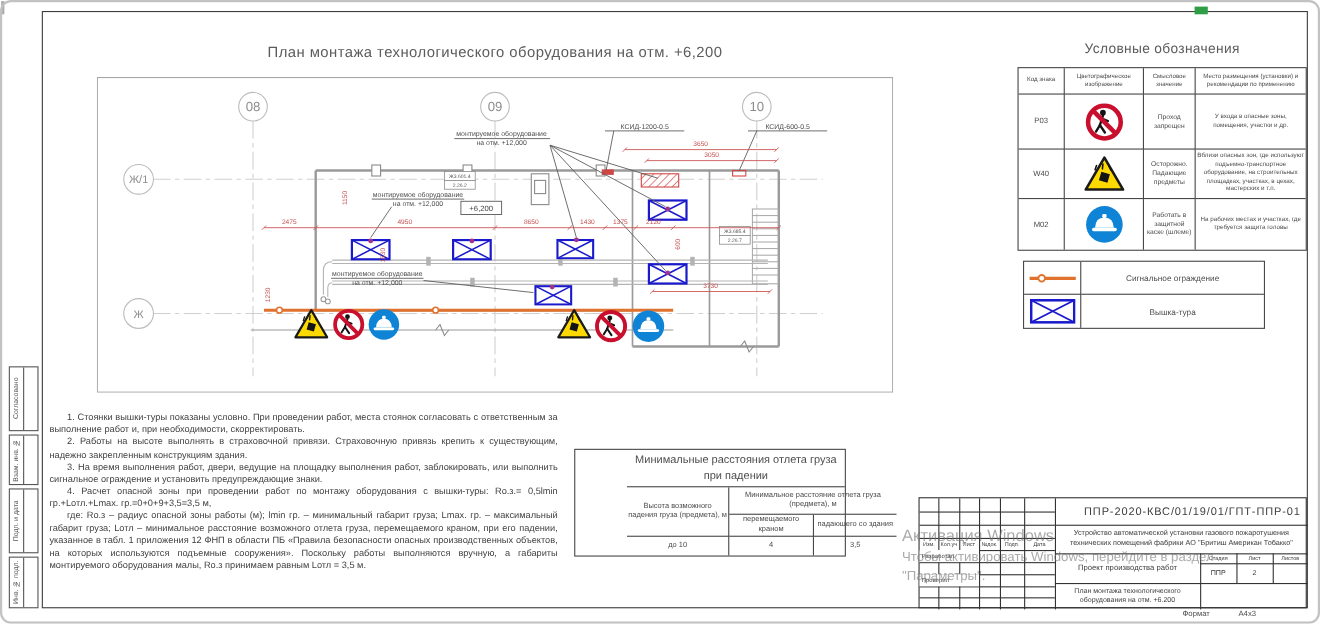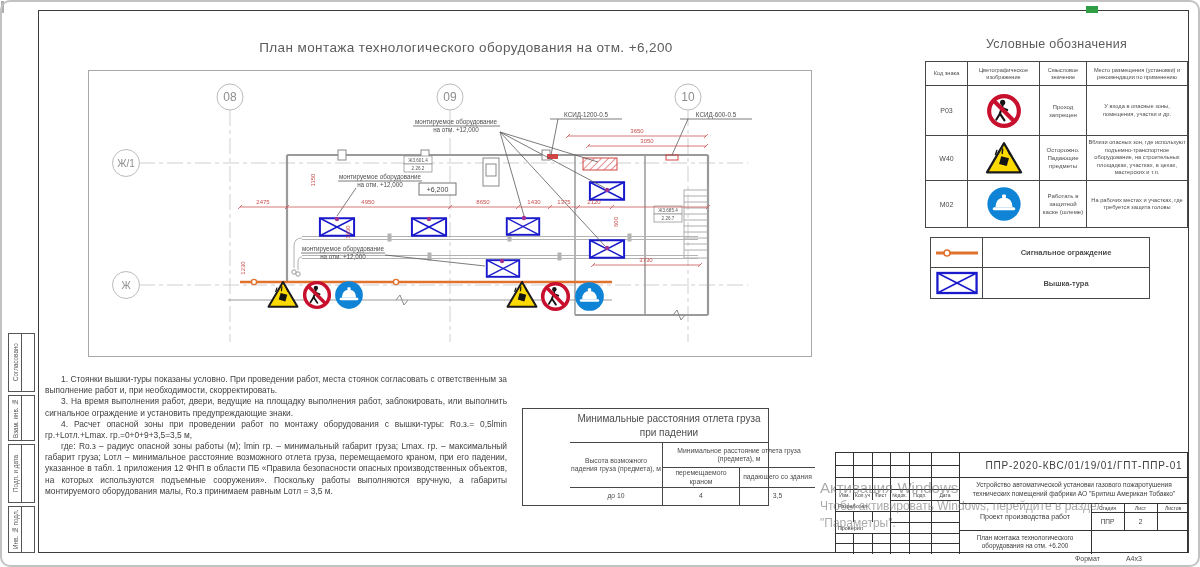--- a/index.html
+++ b/index.html
@@ -14,41 +14,41 @@
     pointer-events:none; z-index:100;
   }
   .frame {
     position:absolute; left:38px; top:10px; width:1151px; height:543px;
     border:1.4px solid #3c3c3c;
   }
   .green-mark { position:absolute; left:1086px; top:6px; width:12px; height:7px; background:#2f9e44; z-index:101; }
   .corner-tick { position:absolute; left:1px; top:1px; width:3px; height:12px; background:#8a8a8a; opacity:.7; }
 
   .sheet-title {
-    position:absolute; left:104px; top:40px; width:724px; text-align:center;
+    position:absolute; left:88px; top:40px; width:724px; text-align:center;
     font-size:13.5px; letter-spacing:.4px; color:#5c5c5c;
   }
 
   
   .legend-title { position:absolute; left:925px; top:37px; width:263px; text-align:center; font-size:12.5px; color:#5c5c5c; letter-spacing:.3px; }
   .legend-table {
     position:absolute; left:925px; top:61px; width:263px; border:1px solid #474747;
     display:grid; grid-template-columns:42px 72px 47px 100px; grid-template-rows:24px 50px 45px 46px;
   }
   .legend-table > div { display:flex; align-items:center; justify-content:center; text-align:center; padding:1px; color:#4c4c4c; }
   .br { border-right:1px solid #474747; }
   .bb { border-bottom:1px solid #474747; }
   .lg-h { font-size:5.6px; line-height:1.25; }
   .lg-code { font-size:7px; }
   .lg-meaning { font-size:6.1px; line-height:1.3; }
   .lg-place { font-size:5.7px; line-height:1.3; }
 
   .symbol-table {
     position:absolute; left:930px; top:237px; width:220px; border:1px solid #474747;
-    display:grid; grid-template-columns:52px 166px; grid-template-rows:30px 30px;font-weight:bold;
+    display:grid; grid-template-columns:52px 166px; grid-template-rows:30px 30px;
   }
   .symbol-table > div { display:flex; align-items:center; justify-content:center; color:#4c4c4c; font-size:7.5px; }
 
   
   .notes {
     position:absolute; left:45px; top:374px; width:462px;
     font-size:8.4px; line-height:1.33; color:#3f3f3f; text-align:justify;
   }
   .notes p { text-indent:16px; }
 
@@ -405,20 +405,21 @@
   <div class="br">
     <svg width="42" height="24">
         <use href="#sym-vyshka" width="42" height="24"></use>
       </svg>
   </div>
   <div>Вышка-тура</div>
 </div>
 
 <div class="notes">
   <p>1. Стоянки вышки-туры показаны условно. При проведении работ, места стоянок согласовать с ответственным за выполнение работ и, при необходимости, скорректировать.</p>
+  <p>2. Работы на высоте выполнять в страховочной привязи. Страховочную привязь крепить к существующим, надежно закрепленным конструкциям здания.</p>
   <p>3. На время выполнения работ, двери, ведущие на площадку выполнения работ, заблокировать, или выполнить сигнальное ограждение и установить предупреждающие знаки.</p>
   <p>4. Расчет опасной зоны при проведении работ по монтажу оборудования с вышки-туры: Rо.з.= 0,5lmin гр.+Lотл.+Lmax. гр.=0+0+9+3,5=3,5 м,</p>
   <p>где: Rо.з – радиус опасной зоны работы (м); lmin гр. – минимальный габарит груза; Lmax. гр. – максимальный габарит груза; Lотл – минимальное расстояние возможного отлета груза, перемещаемого краном, при его падении, указанное в табл. 1 приложения 12 ФНП в области ПБ «Правила безопасности опасных производственных объектов, на которых используются подъемные сооружения». Поскольку работы выполняются вручную, а габариты монтируемого оборудования малы, Rо.з принимаем равным Lотл = 3,5 м.</p>
 </div>
 
 <div class="dist-wrap">
   <div class="dist-title">Минимальные расстояния отлета груза при падении</div>
   <div class="dist-grid">
     <div class="span2r br bb">Высота возможного падения груза (предмета), м</div>
     <div class="span2c bb">Минимальное расстояние отлета груза (предмета), м</div>

